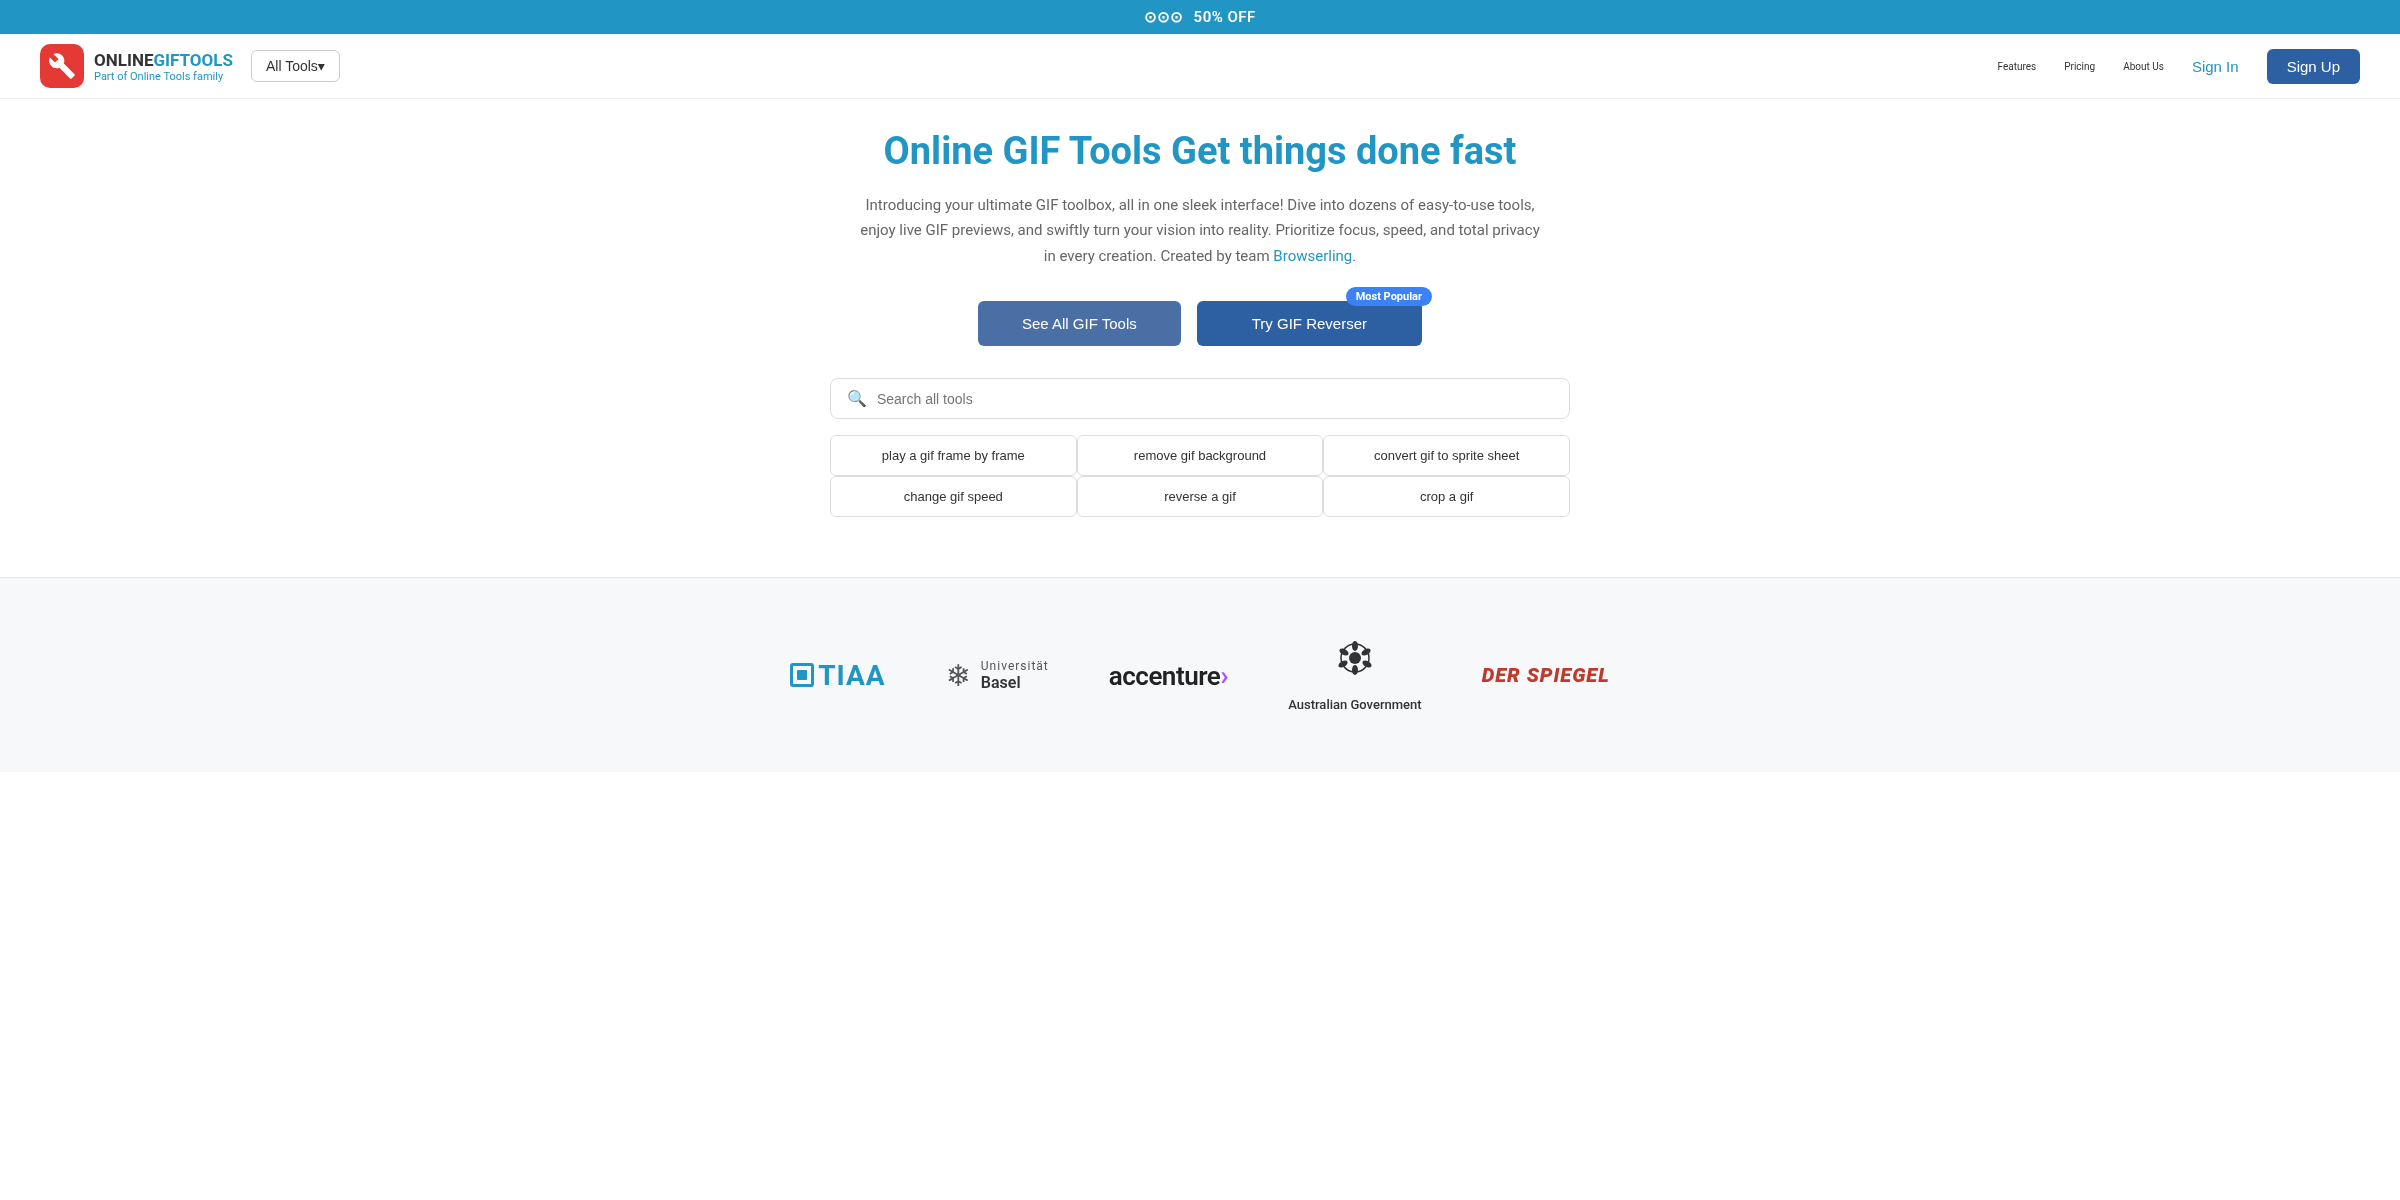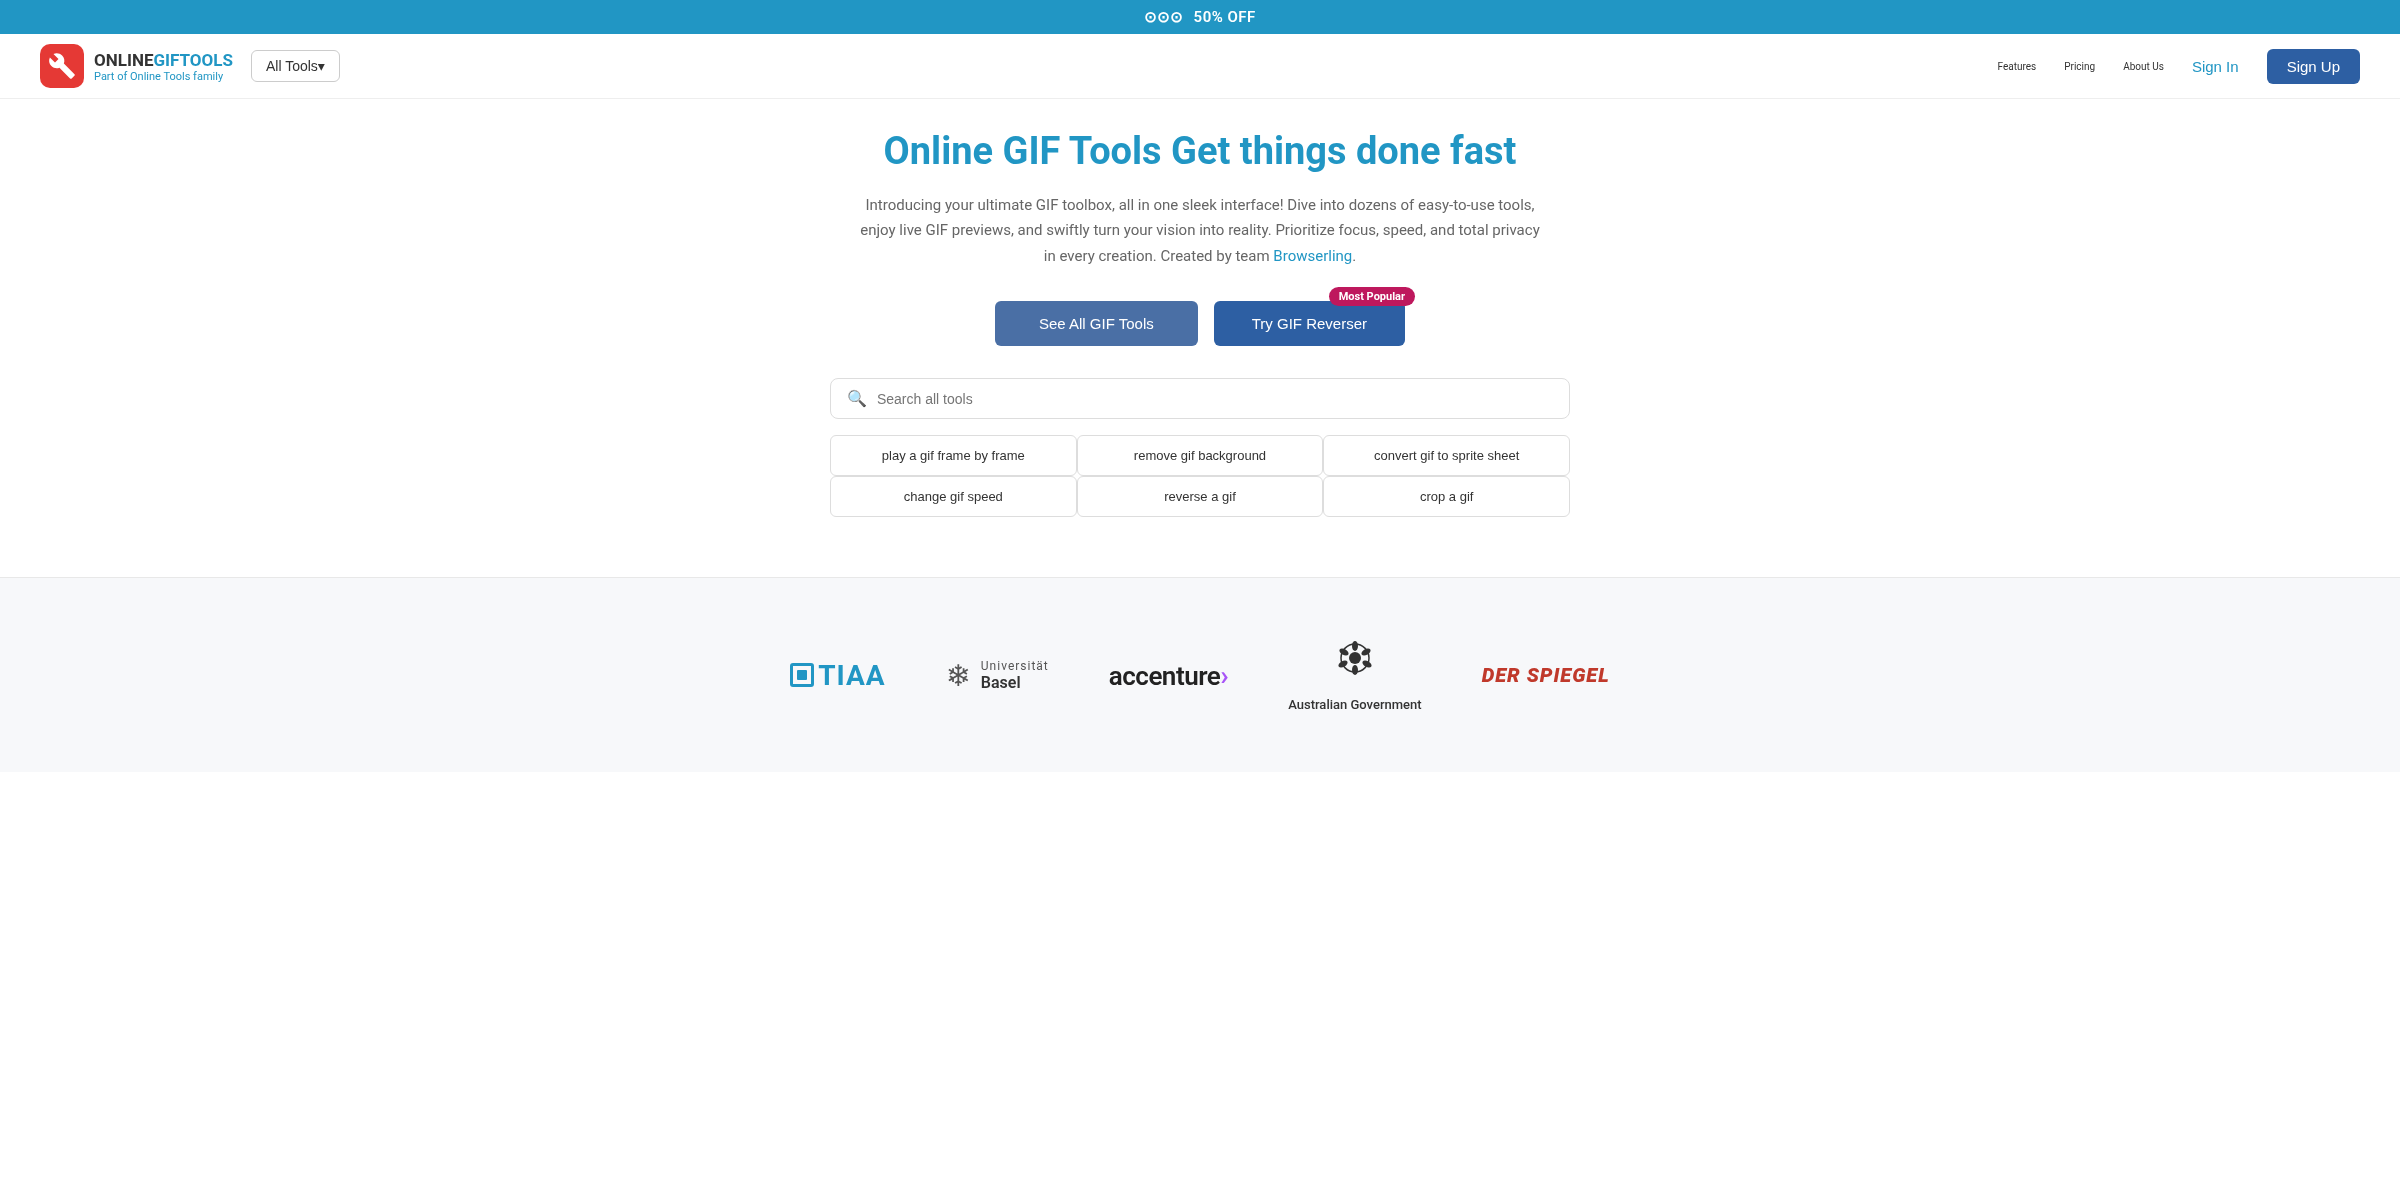--- a/index.html
+++ b/index.html
@@ -166,30 +166,30 @@
       font-size: 15px;
       cursor: pointer;
       font-weight: 500;
     }
     .cta-reverser-wrap { position: relative; }
     .cta-reverser {
       background: #2d5fa3;
       color: #fff;
       border: none;
       border-radius: 6px;
-      padding: 14px 38px;
+      padding: 14px 55px;
       font-size: 15px;
       cursor: pointer;
       font-weight: 500;
     }
     .most-popular-badge {
       position: absolute;
       top: -14px;
       right: -10px;
-      background: #be185d;
+      background: #3b82f6;
       color: #fff;
       font-size: 11px;
       font-weight: 700;
       padding: 3px 10px;
       border-radius: 12px;
     }
 
     
     .search-wrap {
       border: 1.5px solid #ddd;

